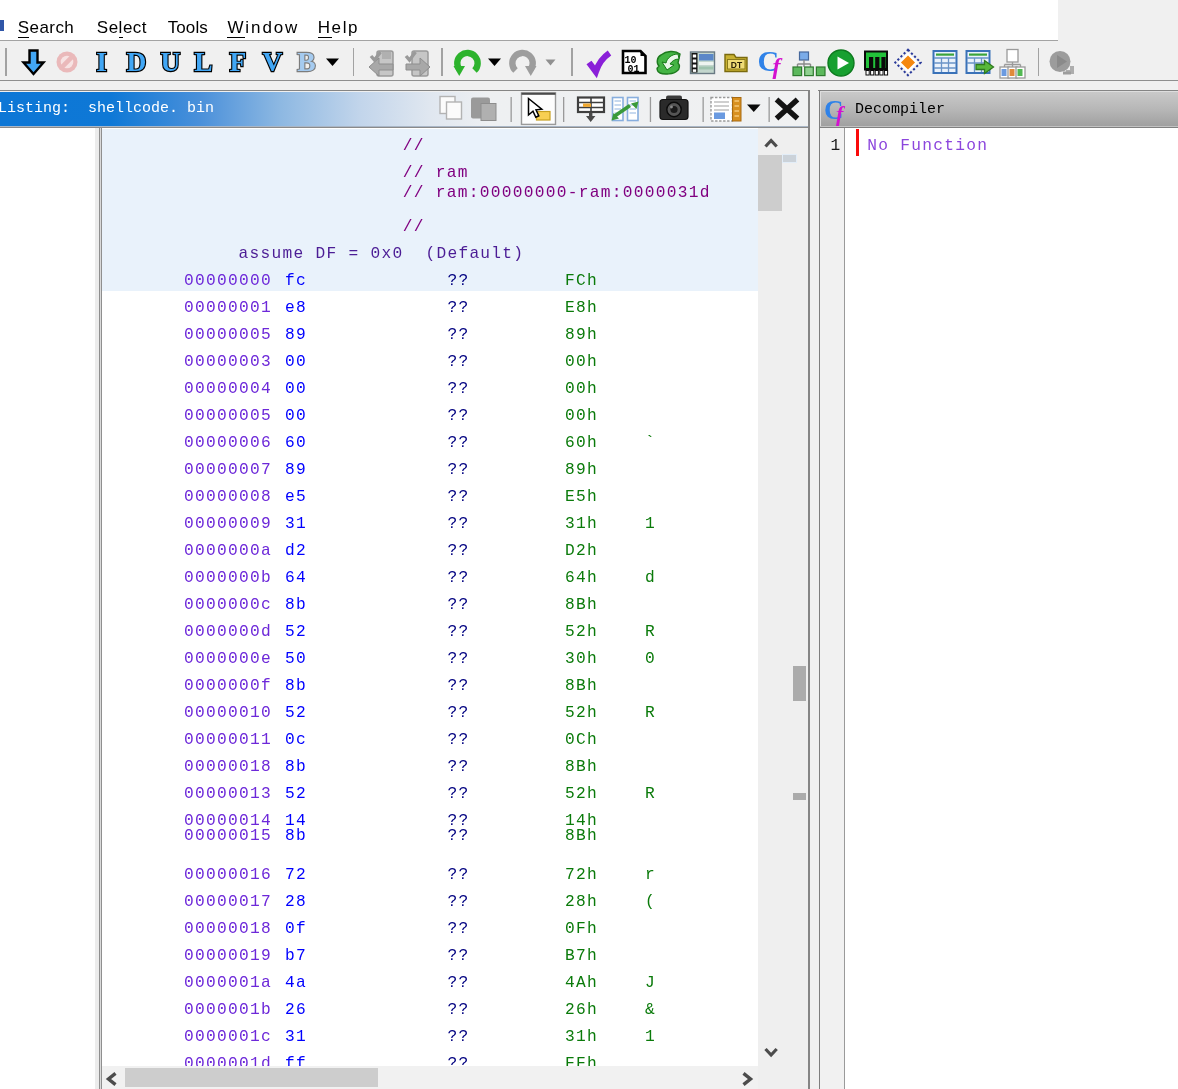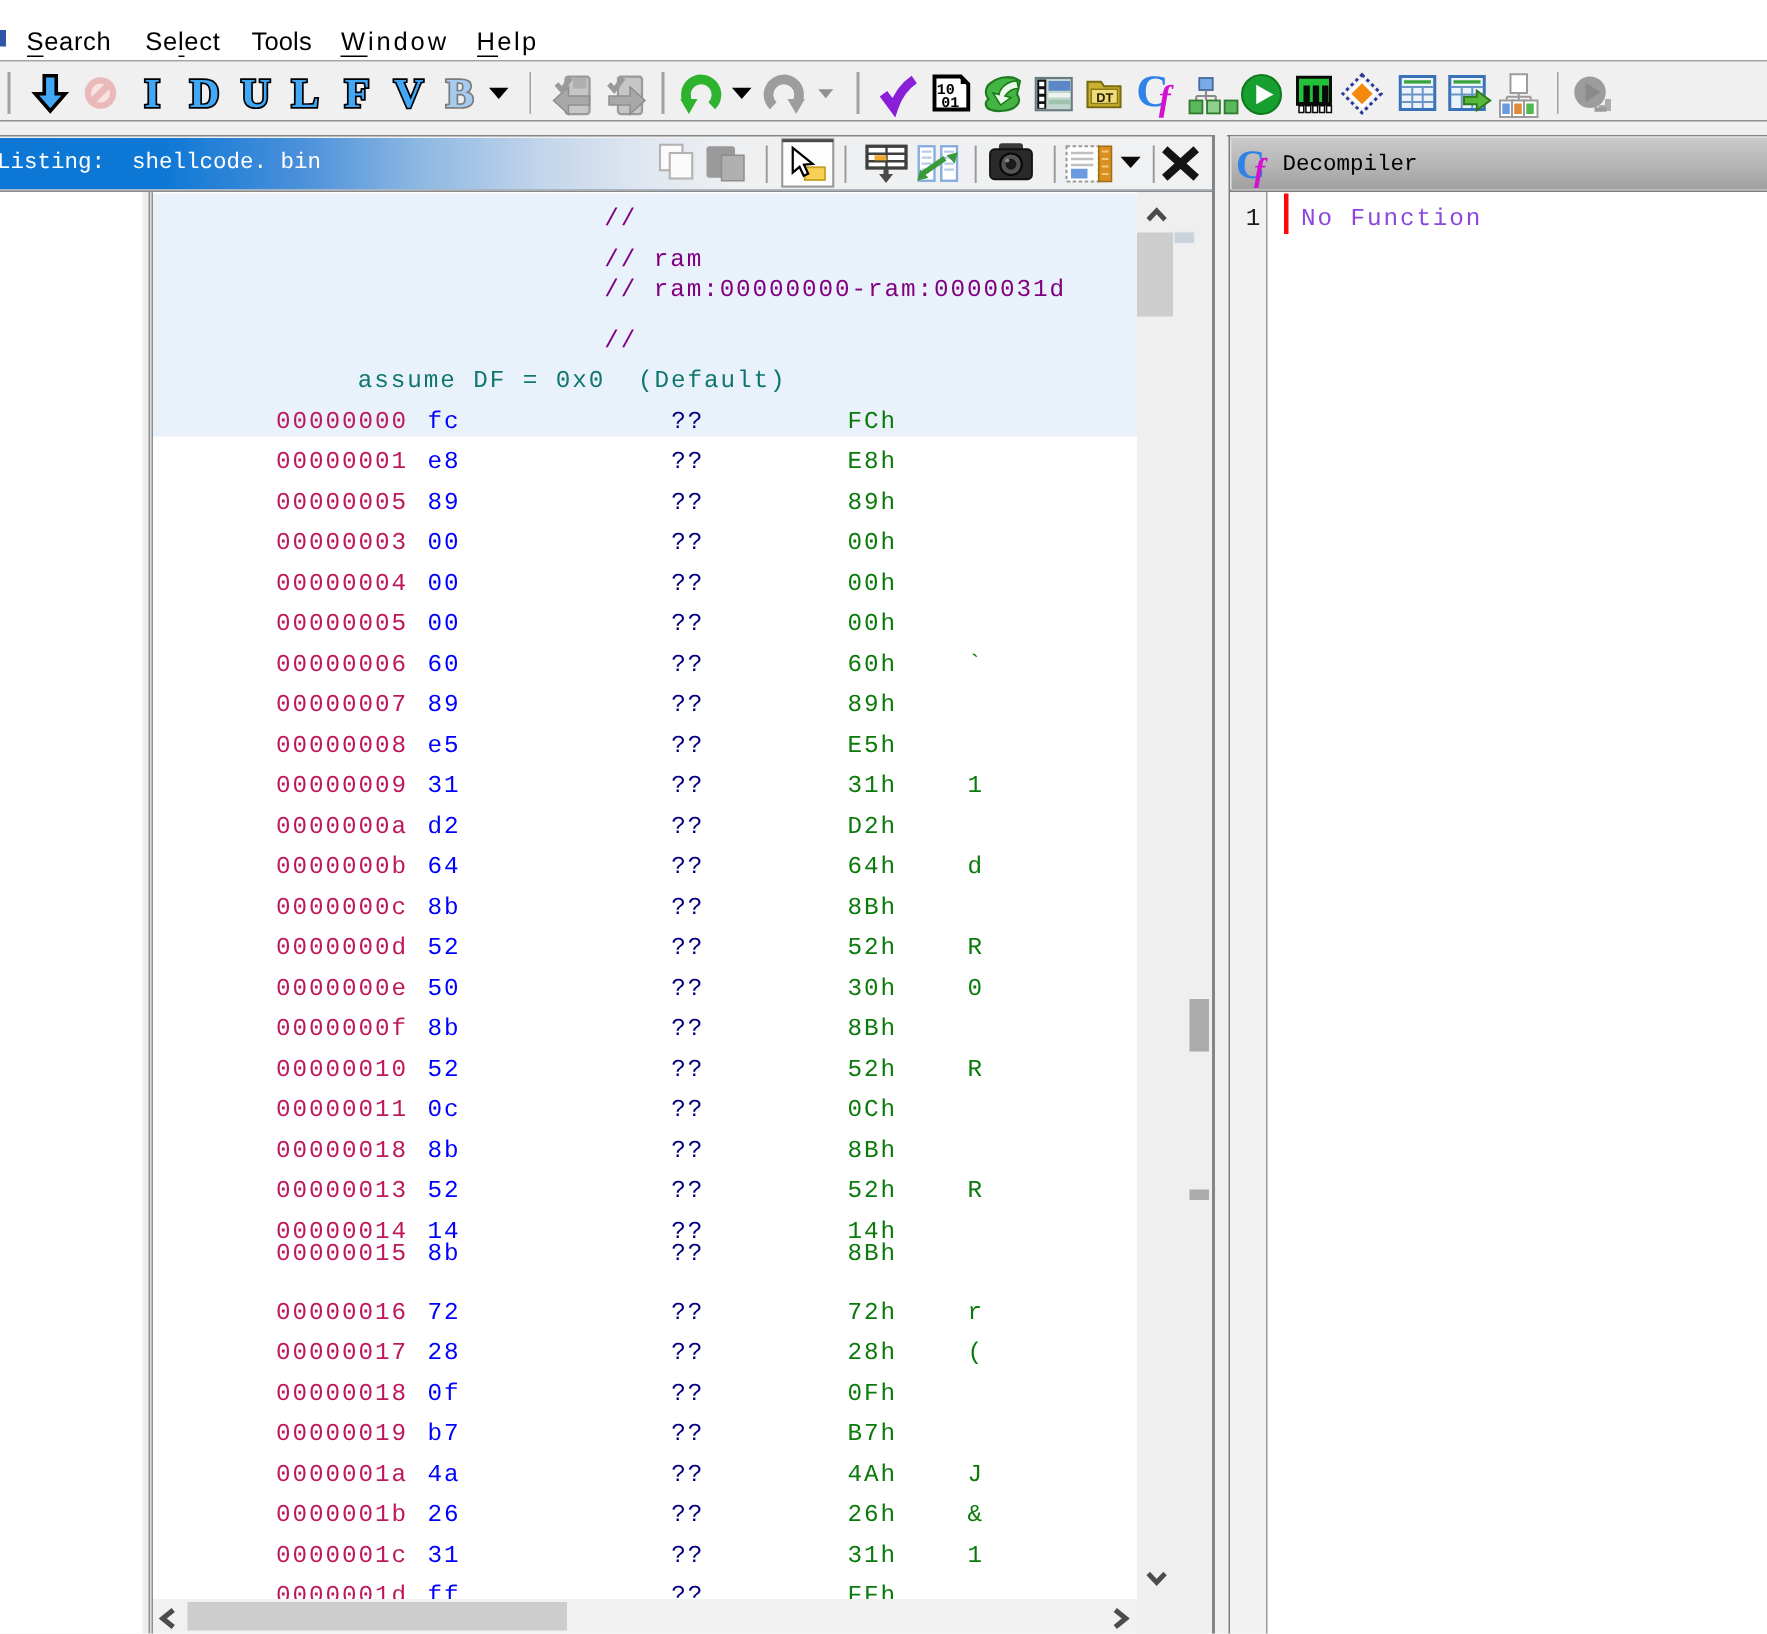--- a/index.html
+++ b/index.html
@@ -1,16 +1,16 @@
 <!DOCTYPE html>
 <html><head><meta charset="utf-8"><style>
 *{margin:0;padding:0;box-sizing:border-box}
 html,body{width:1178px;height:1089px;overflow:hidden;background:#f0f0f0;font-family:"Liberation Sans",sans-serif}
 .abs{position:absolute}
-#menubar{position:absolute;left:0;top:0;width:1178px;height:41px;background:#fff;border-bottom:1px solid #a3a3a3}
+#menubar{position:absolute;left:0;top:0;width:1058px;height:41px;background:#fff;border-bottom:1px solid #a3a3a3}
 .mi{position:absolute;top:18px;font-size:17px;color:#000;white-space:pre}
 .mi u{text-decoration:none;border-bottom:1.4px solid #000}
 #toolbar{position:absolute;left:0;top:42px;width:1178px;height:39px;background:#f0f0f0;border-bottom:1px solid #8f8f8f}
 .tsep{position:absolute;top:6px;width:1.5px;height:28px;background:#a2a2a2}
 .ticon{position:absolute;top:0}
 
 #lwin-top{position:absolute;left:0;top:89.5px;width:810px;height:1.5px;background:#858585}
 #lwin-right{position:absolute;left:808px;top:89.5px;width:2px;height:999.5px;background:#858585}
 #ltitle{position:absolute;left:0;top:92px;width:808px;height:33.7px;
  background:linear-gradient(90deg,#0d77d6 0px,#0e78d6 110px,#4a90da 200px,#8db8e2 280px,#c2d5eb 360px,#e0e7f0 430px,#eef0f2 490px,#f0f1f2 100%);}
@@ -19,21 +19,21 @@
 #lt-text{position:absolute;left:1px;top:101px;font-family:"Liberation Mono",monospace;font-size:15px;color:#fff;white-space:pre}
 #lcontent{position:absolute;left:0;top:128px;width:808px;height:961px;background:#fff}
 
 #spl1{position:absolute;left:94.5px;top:128px;width:4px;height:961px;background:#ececec}
 #spl2{position:absolute;left:98.5px;top:128px;width:1.2px;height:961px;background:#8f8f8f}
 #spl3{position:absolute;left:99.7px;top:128px;width:1px;height:961px;background:#dadada}
 #spl4{position:absolute;left:100.7px;top:128px;width:1.2px;height:961px;background:#8f8f8f}
 #lsel{position:absolute;left:102px;top:128.9px;width:655.5px;height:162.1px;background:#e9f2fb}
 .lrow{position:absolute;left:102px;width:655px;height:27px;font-family:"Liberation Mono",monospace;font-size:16.2px;letter-spacing:1.28px;line-height:27px;white-space:pre}
 .lrow span{position:absolute;top:0}
-.c{color:#800080} .as{color:#0f766e} .ad{color:#be185d} .by{color:#0000ff}
+.c{color:#800080} .as{color:#4c1d95} .ad{color:#6d28d9} .by{color:#0000ff}
 .qq{color:#000080} .hx{color:#0a7a0a} .asc{color:#0a7a0a}
 #lclip{position:absolute;left:102px;top:128px;width:655.5px;height:937.9px;overflow:hidden}
 #lclip .lrow{left:0}
 #lclip .lrow span{margin-left:-102px}
 
 #vsb{position:absolute;left:757.5px;top:128px;width:50px;height:961px;background:#efefef}
 #vthumb{position:absolute;left:758px;top:154.8px;width:23.8px;height:56px;background:#cdcdcd}
 #mk1{position:absolute;left:782.8px;top:155.3px;width:12.8px;height:6.4px;background:#cbd2d9;box-shadow:0 0 0 1px #e2edf8}
 #mk2{position:absolute;left:792.8px;top:666.4px;width:13.4px;height:34.2px;background:#ababab}
 #mk3{position:absolute;left:792.8px;top:793.4px;width:13.4px;height:6.2px;background:#ababab}

